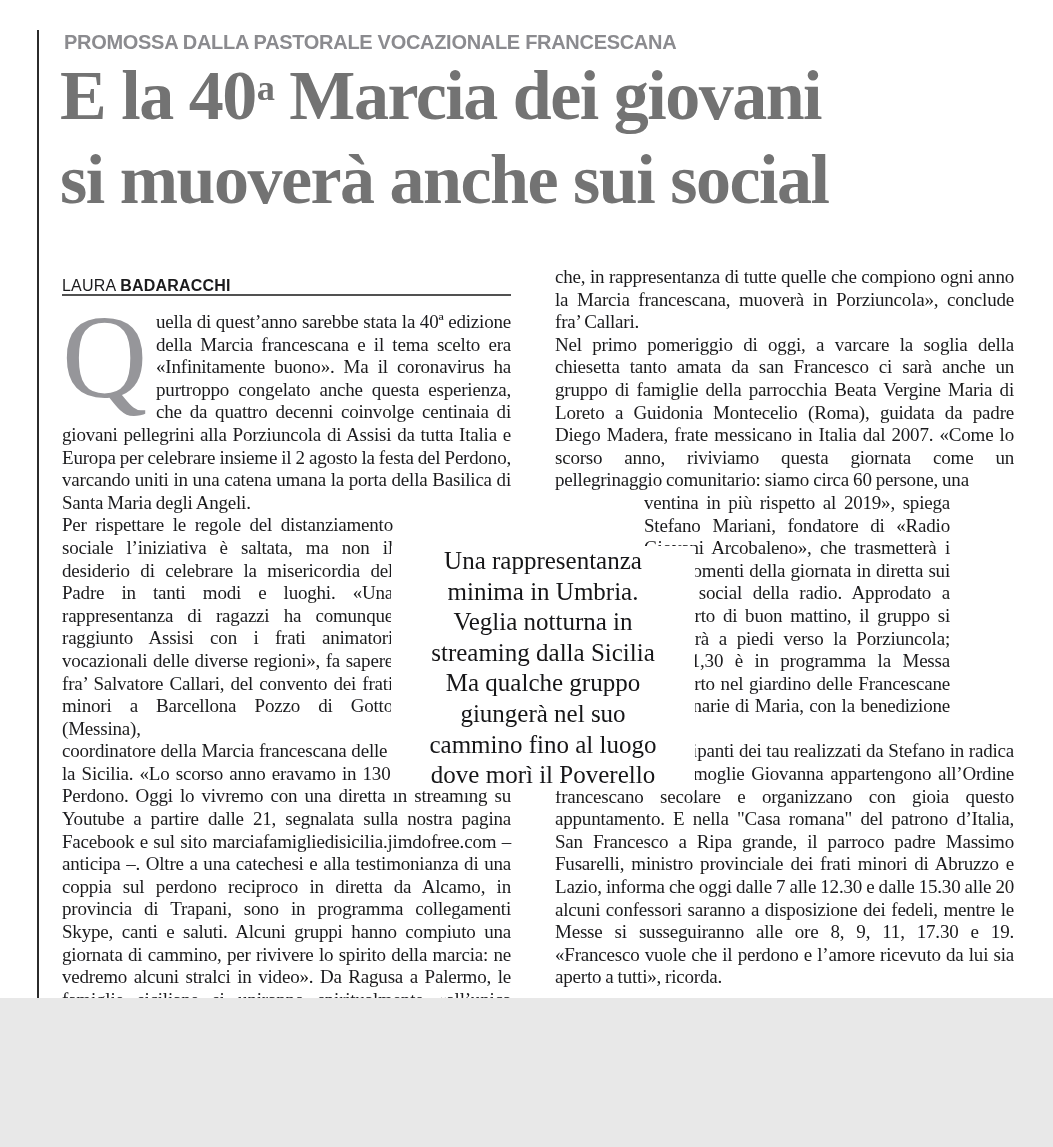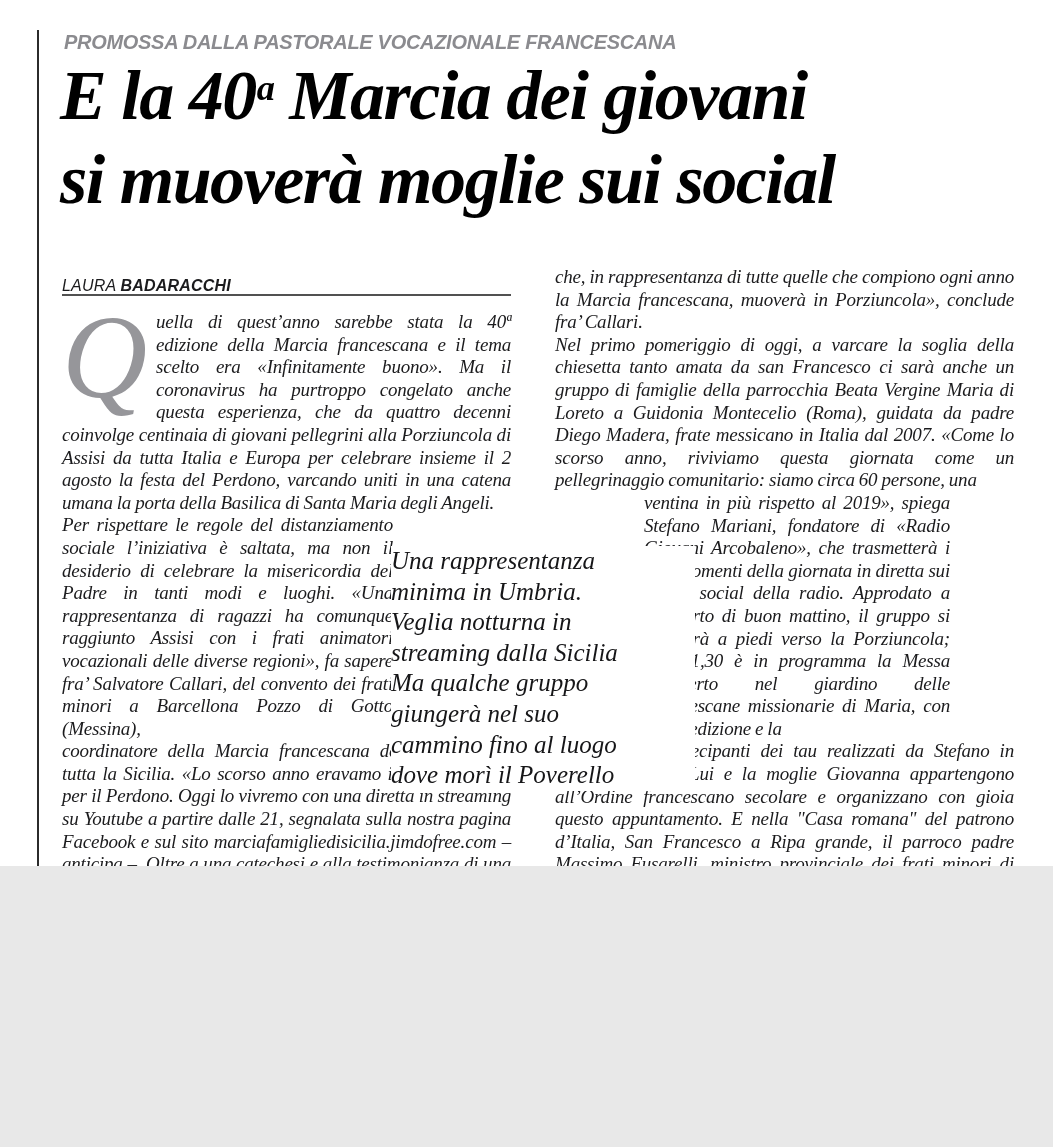--- a/index.html
+++ b/index.html
@@ -1,38 +1,37 @@
 <!DOCTYPE html>
 <html lang="it"><head>
 <meta charset="utf-8">
 <style>
   html,body{margin:0;padding:0;background:#e8e8e8;}
   .page{
     position:relative;
-    width:1053px;height:866px;
+    width:1053px;height:998px;
     background:#ffffff;
     overflow:hidden;
     font-family:"Liberation Serif",serif;
-    font-style:italic;
   }
   .left-rule{
     position:absolute;left:37px;top:30px;width:2px;height:1076px;
     background:#2b2b2b;
   }
   .kicker{
     position:absolute;left:64px;top:30px;width:700px;
     font-family:"Liberation Sans",sans-serif;
     font-weight:700;font-size:20px;line-height:24px;
     letter-spacing:-0.3px;color:#8b8b8f;
   }
   .headline{
     position:absolute;left:60px;top:54px;width:960px;margin:0;
     font-family:"Liberation Serif",serif;
     font-weight:700;font-size:70px;line-height:84px;
-    letter-spacing:-1.5px;color:#000000;
+    letter-spacing:-1.5px;color:#737373;
   }
   .headline .ord{
     display:inline-block;font-size:0.52em;vertical-align:0.52em;
     line-height:0;margin-left:1px;
   }
   .byline{
     position:absolute;left:62px;top:270px;
     font-family:"Liberation Sans",sans-serif;
     font-size:16px;line-height:20px;color:#1b1b1d;letter-spacing:0.2px;margin-top:6px;
   }
@@ -60,39 +59,39 @@
     font-family:"Liberation Serif",serif;
     font-size:118px;line-height:88px;height:88px;
     margin:3px 9px 0 0;
     color:#96969a;font-weight:400;
   }
   .pullquote{
     position:absolute;left:391px;top:546px;width:304px;z-index:5;
     background:#ffffff;
     font-family:"Liberation Serif",serif;
     font-size:25px;line-height:30.6px;color:#161618;
-    text-align:left;white-space:pre-line;
+    text-align:center;white-space:pre-line;
   }
   .copyright{
     position:absolute;right:39px;top:1091px;
     font-family:"Liberation Sans",sans-serif;
     font-weight:700;font-size:11.5px;line-height:14px;
     letter-spacing:0.3px;color:#3a3a3e;text-align:right;
   }
 </style>
 </head>
 <body>
 
 <div class="page">
 
   <div class="left-rule"></div>
 
   <div class="kicker">PROMOSSA DALLA PASTORALE VOCAZIONALE FRANCESCANA</div>
 
-  <h1 class="headline"><span><span>E la 40</span><span class="ord">a</span><span> Marcia dei giovani</span></span><br><span>si muoverà moglie sui social</span></h1>
+  <h1 class="headline"><span><span>E la 40</span><span class="ord">a</span><span> Marcia dei giovani</span></span><br><span>si muoverà anche sui social</span></h1>
 
   <div class="byline">
     <span class="first">LAURA</span>
     <span class="last">BADARACCHI</span>
   </div>
   <div class="byline-rule"></div>
 
   <div class="col col-left">
     <p class="para"><span class="dropcap">Q</span><span>uella di quest’anno sarebbe stata la 40ª edizione della Marcia francescana e il tema scelto era «Infinitamente buono». Ma il coronavirus ha purtroppo congelato anche questa esperienza, che da quattro decenni coinvolge centinaia di giovani pellegrini alla Porziuncola di Assisi da tutta Italia e Europa per celebrare insieme il 2 agosto la festa del Perdono, varcando uniti in una catena umana la porta della Basilica di Santa Maria degli Angeli.</span></p>
     <p class="para narrow-left">Per rispettare le regole del distanziamento sociale l’iniziativa è saltata, ma non il desiderio di celebrare la misericordia del Padre in tanti modi e luoghi. «Una rappresentanza di ragazzi ha comunque raggiunto Assisi con i frati animatori vocazionali delle diverse regioni», fa sapere fra’ Salvatore Callari, del convento dei frati minori a Barcellona Pozzo di Gotto (Messina),</p>

